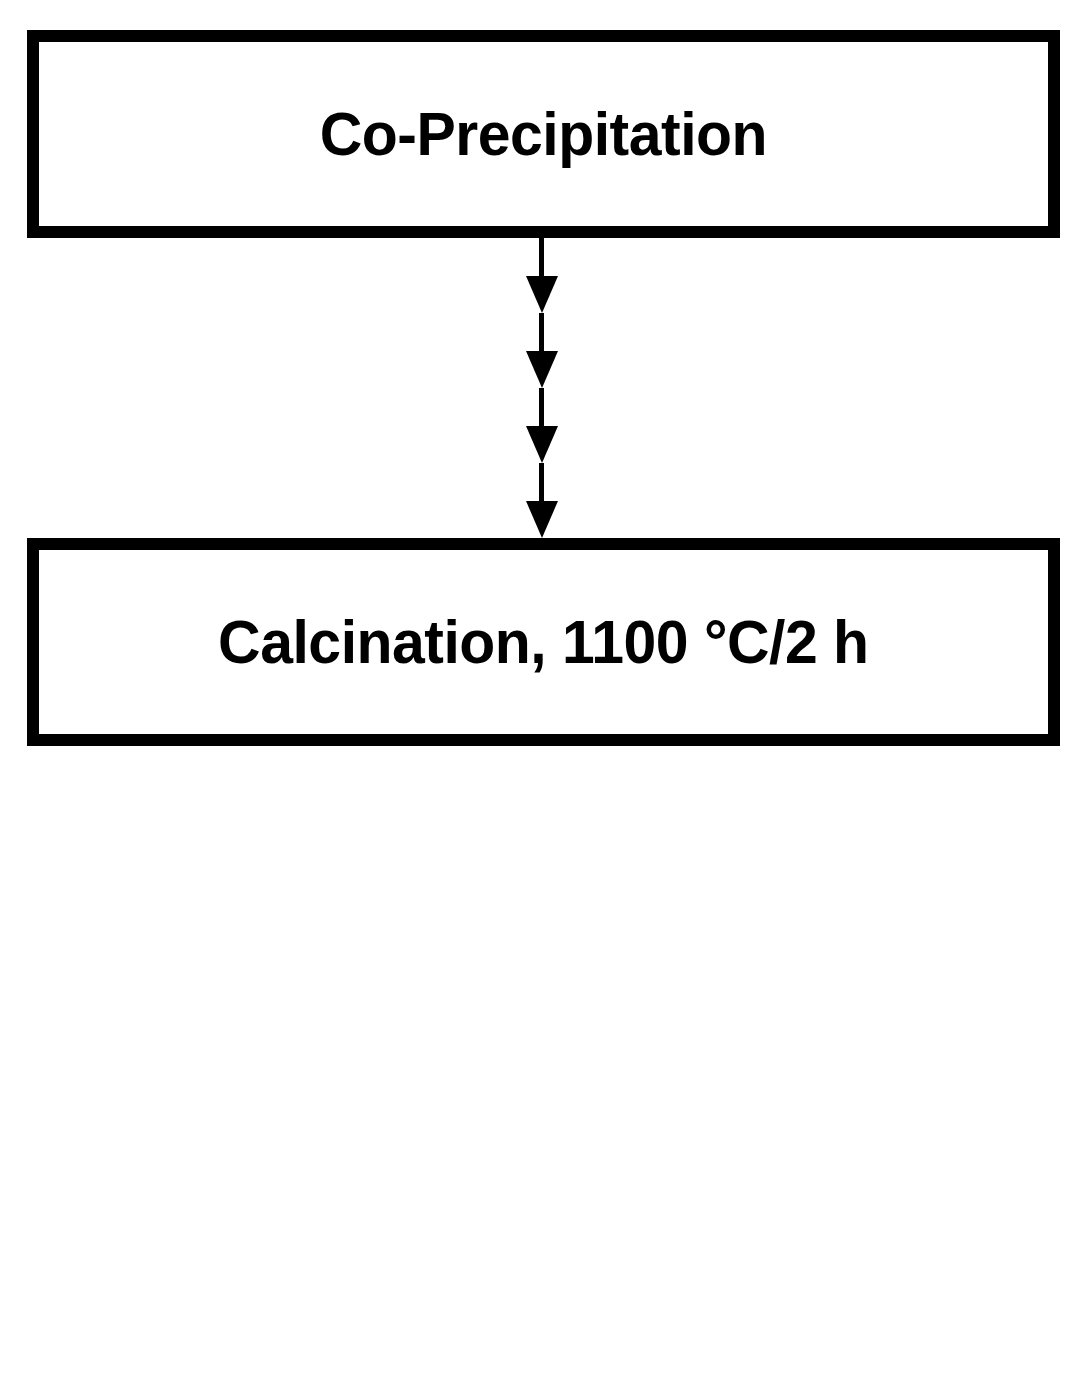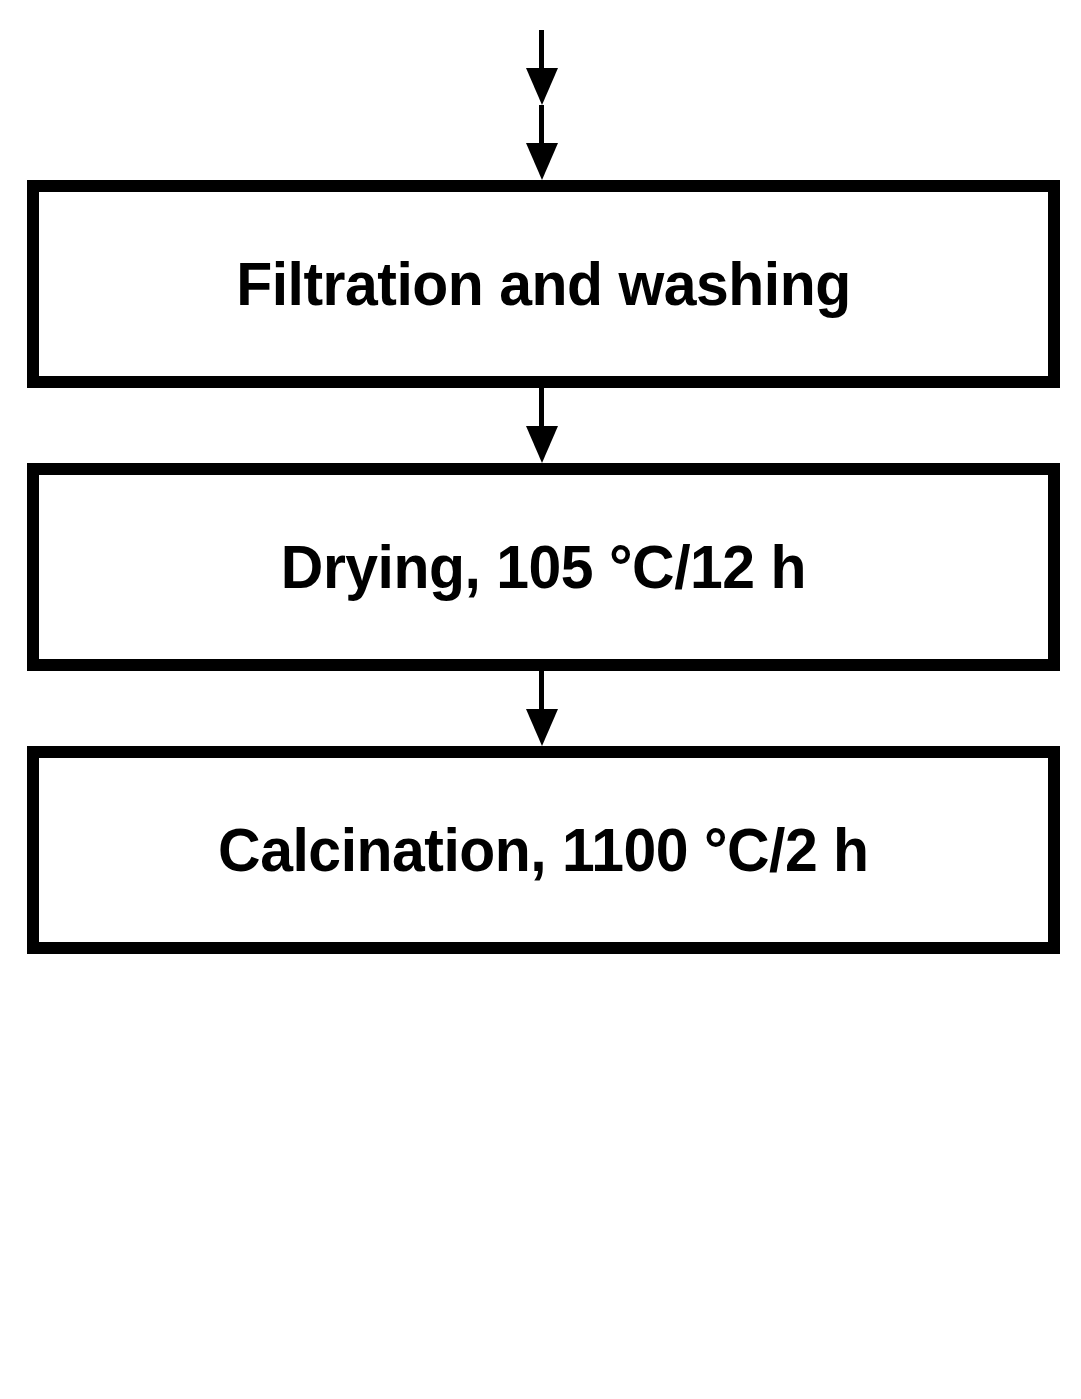--- a/index.html
+++ b/index.html
@@ -79,48 +79,43 @@
     border-top: 37px solid #000000;
   }
 </style>
 </head>
 <body>
 
 <div id="page">
 
   <div id="flow">
 
+    <div class="step-row">
+      <div class="step-box">
+        <span class="step-label">Co-Precipitation</span>
+      </div>
+    </div>
 
     <div class="connector">
       <div class="connector-stem"></div>
       <div class="connector-head"></div>
     </div>
 
 
     <div class="connector">
       <div class="connector-stem"></div>
       <div class="connector-head"></div>
     </div>
 
-    <div class="step-row">
-      <div class="step-box">
-        <span class="step-label">Filtration and washing</span>
-      </div>
-    </div>
 
     <div class="connector">
       <div class="connector-stem"></div>
       <div class="connector-head"></div>
     </div>
 
-    <div class="step-row">
-      <div class="step-box">
-        <span class="step-label">Drying, 105 °C/12 h</span>
-      </div>
-    </div>
 
     <div class="connector">
       <div class="connector-stem"></div>
       <div class="connector-head"></div>
     </div>
 
     <div class="step-row">
       <div class="step-box">
         <span class="step-label">Calcination, 1100 °C/2 h</span>
       </div>

